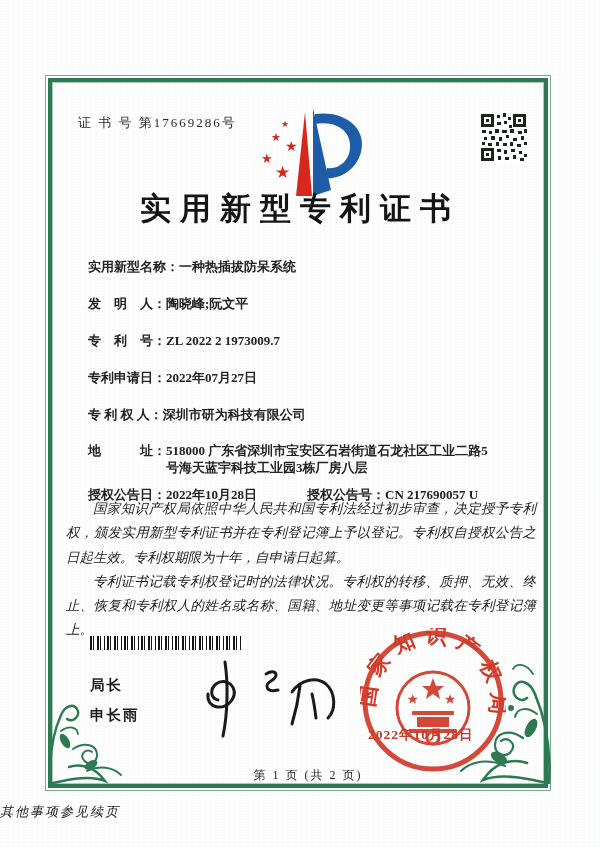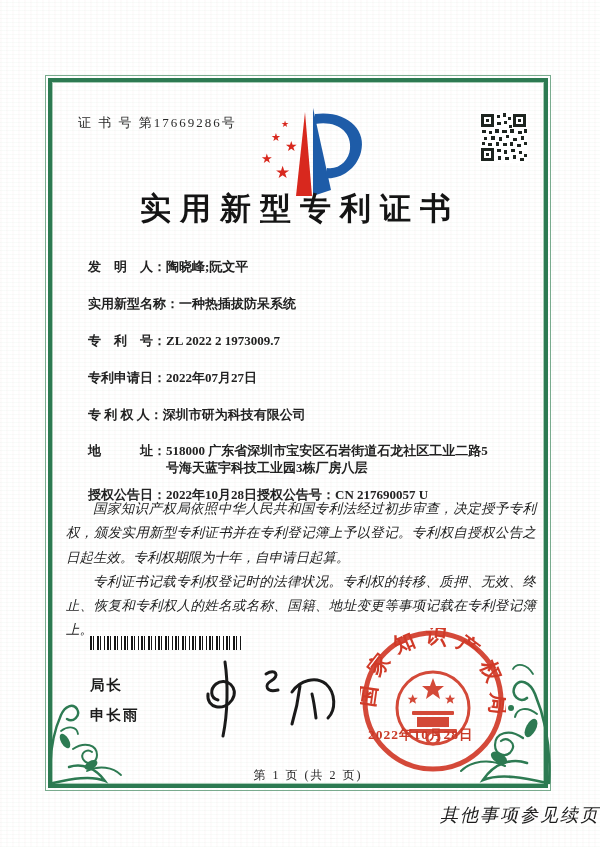--- a/index.html
+++ b/index.html
@@ -29,21 +29,21 @@
   
   .title{ position:absolute; left:0; right:0; top:188px; text-align:center;
     font-size:31px; font-weight:700; letter-spacing:9px; color:#141414; }
   
   .fields{ position:absolute; left:88px; top:259px; width:446px;
     font-size:13px; font-weight:600; color:#222; }
   .frow{ display:flex; margin-bottom:20px; line-height:1.3; }
   .frow.addr{ margin-bottom:10px; }
   .flabel{ flex:0 0 auto; white-space:pre; }
   .fvalue{ white-space:pre-line; }
-  .grant-row{ display:flex; }
+  .grant-row{ display:flex; gap:50px; }
   .grant-row .pair{ display:flex; }
   
   .legal{ position:absolute; left:66px; top:497px; width:470px;
     font-size:13.5px; line-height:1.8; text-align:justify; font-style:italic; color:#1c1c1c; }
   .legal p{ text-indent:2em; }
   
   .barcode{ position:absolute; left:90px; top:636px; width:153px; height:14px;
     background: repeating-linear-gradient(90deg,
       #141414 0 2px, #fff 2px 3px, #141414 3px 4px, #fff 4px 7px,
       #141414 7px 9px, #fff 9px 10px, #141414 10px 11px, #fff 11px 14px,
@@ -56,22 +56,22 @@
   .seal{ position:absolute; left:360px; top:628px; width:146px; height:146px; }
   .seal-date{ position:absolute; left:368px; top:726px; width:150px;
     color:#c93a28; font-size:13.5px; font-weight:600; letter-spacing:1px; }
   
   .flourish{ position:absolute; }
   .flourish.bl{ left:47px; bottom:57px; }
   .flourish.br{ right:47px; bottom:57px; transform:scaleX(-1); }
   
   .page-info{ position:absolute; left:0; right:0; top:767px; text-align:center;
     font-size:12px; color:#222; letter-spacing:2px;padding-left:16px; }
-  .footer-note{ position:absolute; left:0; right:0; top:803px; text-align:right;
-    font-size:18px; font-style:italic; color:#1c1c1c; letter-spacing:2px; }
+  .footer-note{ position:absolute; left:0; right:0; top:803px; text-align:left;
+    font-size:13px; font-style:italic; color:#1c1c1c; letter-spacing:2px; }
 </style>
 </head>
 <body>
 
 <div class="page">
 
   <div class="frame-outer">
     <div class="frame-inner"></div>
   </div>
 
@@ -143,26 +143,26 @@
           <rect x="38" y="6" width="3" height="3"></rect>
           <rect x="6" y="40" width="3" height="3"></rect>
       </g>
     </svg>
   </div>
 
   <div class="title">实用新型专利证书</div>
 
   <div class="fields">
     <div class="frow">
+      <span class="flabel">实用新型名称：</span>
+      <span class="fvalue">一种热插拔防呆系统</span>
+    </div>
+    <div class="frow">
       <span class="flabel">发　明　人：</span>
       <span class="fvalue">陶晓峰;阮文平</span>
-    </div>
-    <div class="frow">
-      <span class="flabel">实用新型名称：</span>
-      <span class="fvalue">一种热插拔防呆系统</span>
     </div>
     <div class="frow">
       <span class="flabel">专　利　号：</span>
       <span class="fvalue">ZL 2022 2 1973009.7</span>
     </div>
     <div class="frow">
       <span class="flabel">专利申请日：</span>
       <span class="fvalue">2022年07月27日</span>
     </div>
     <div class="frow">

